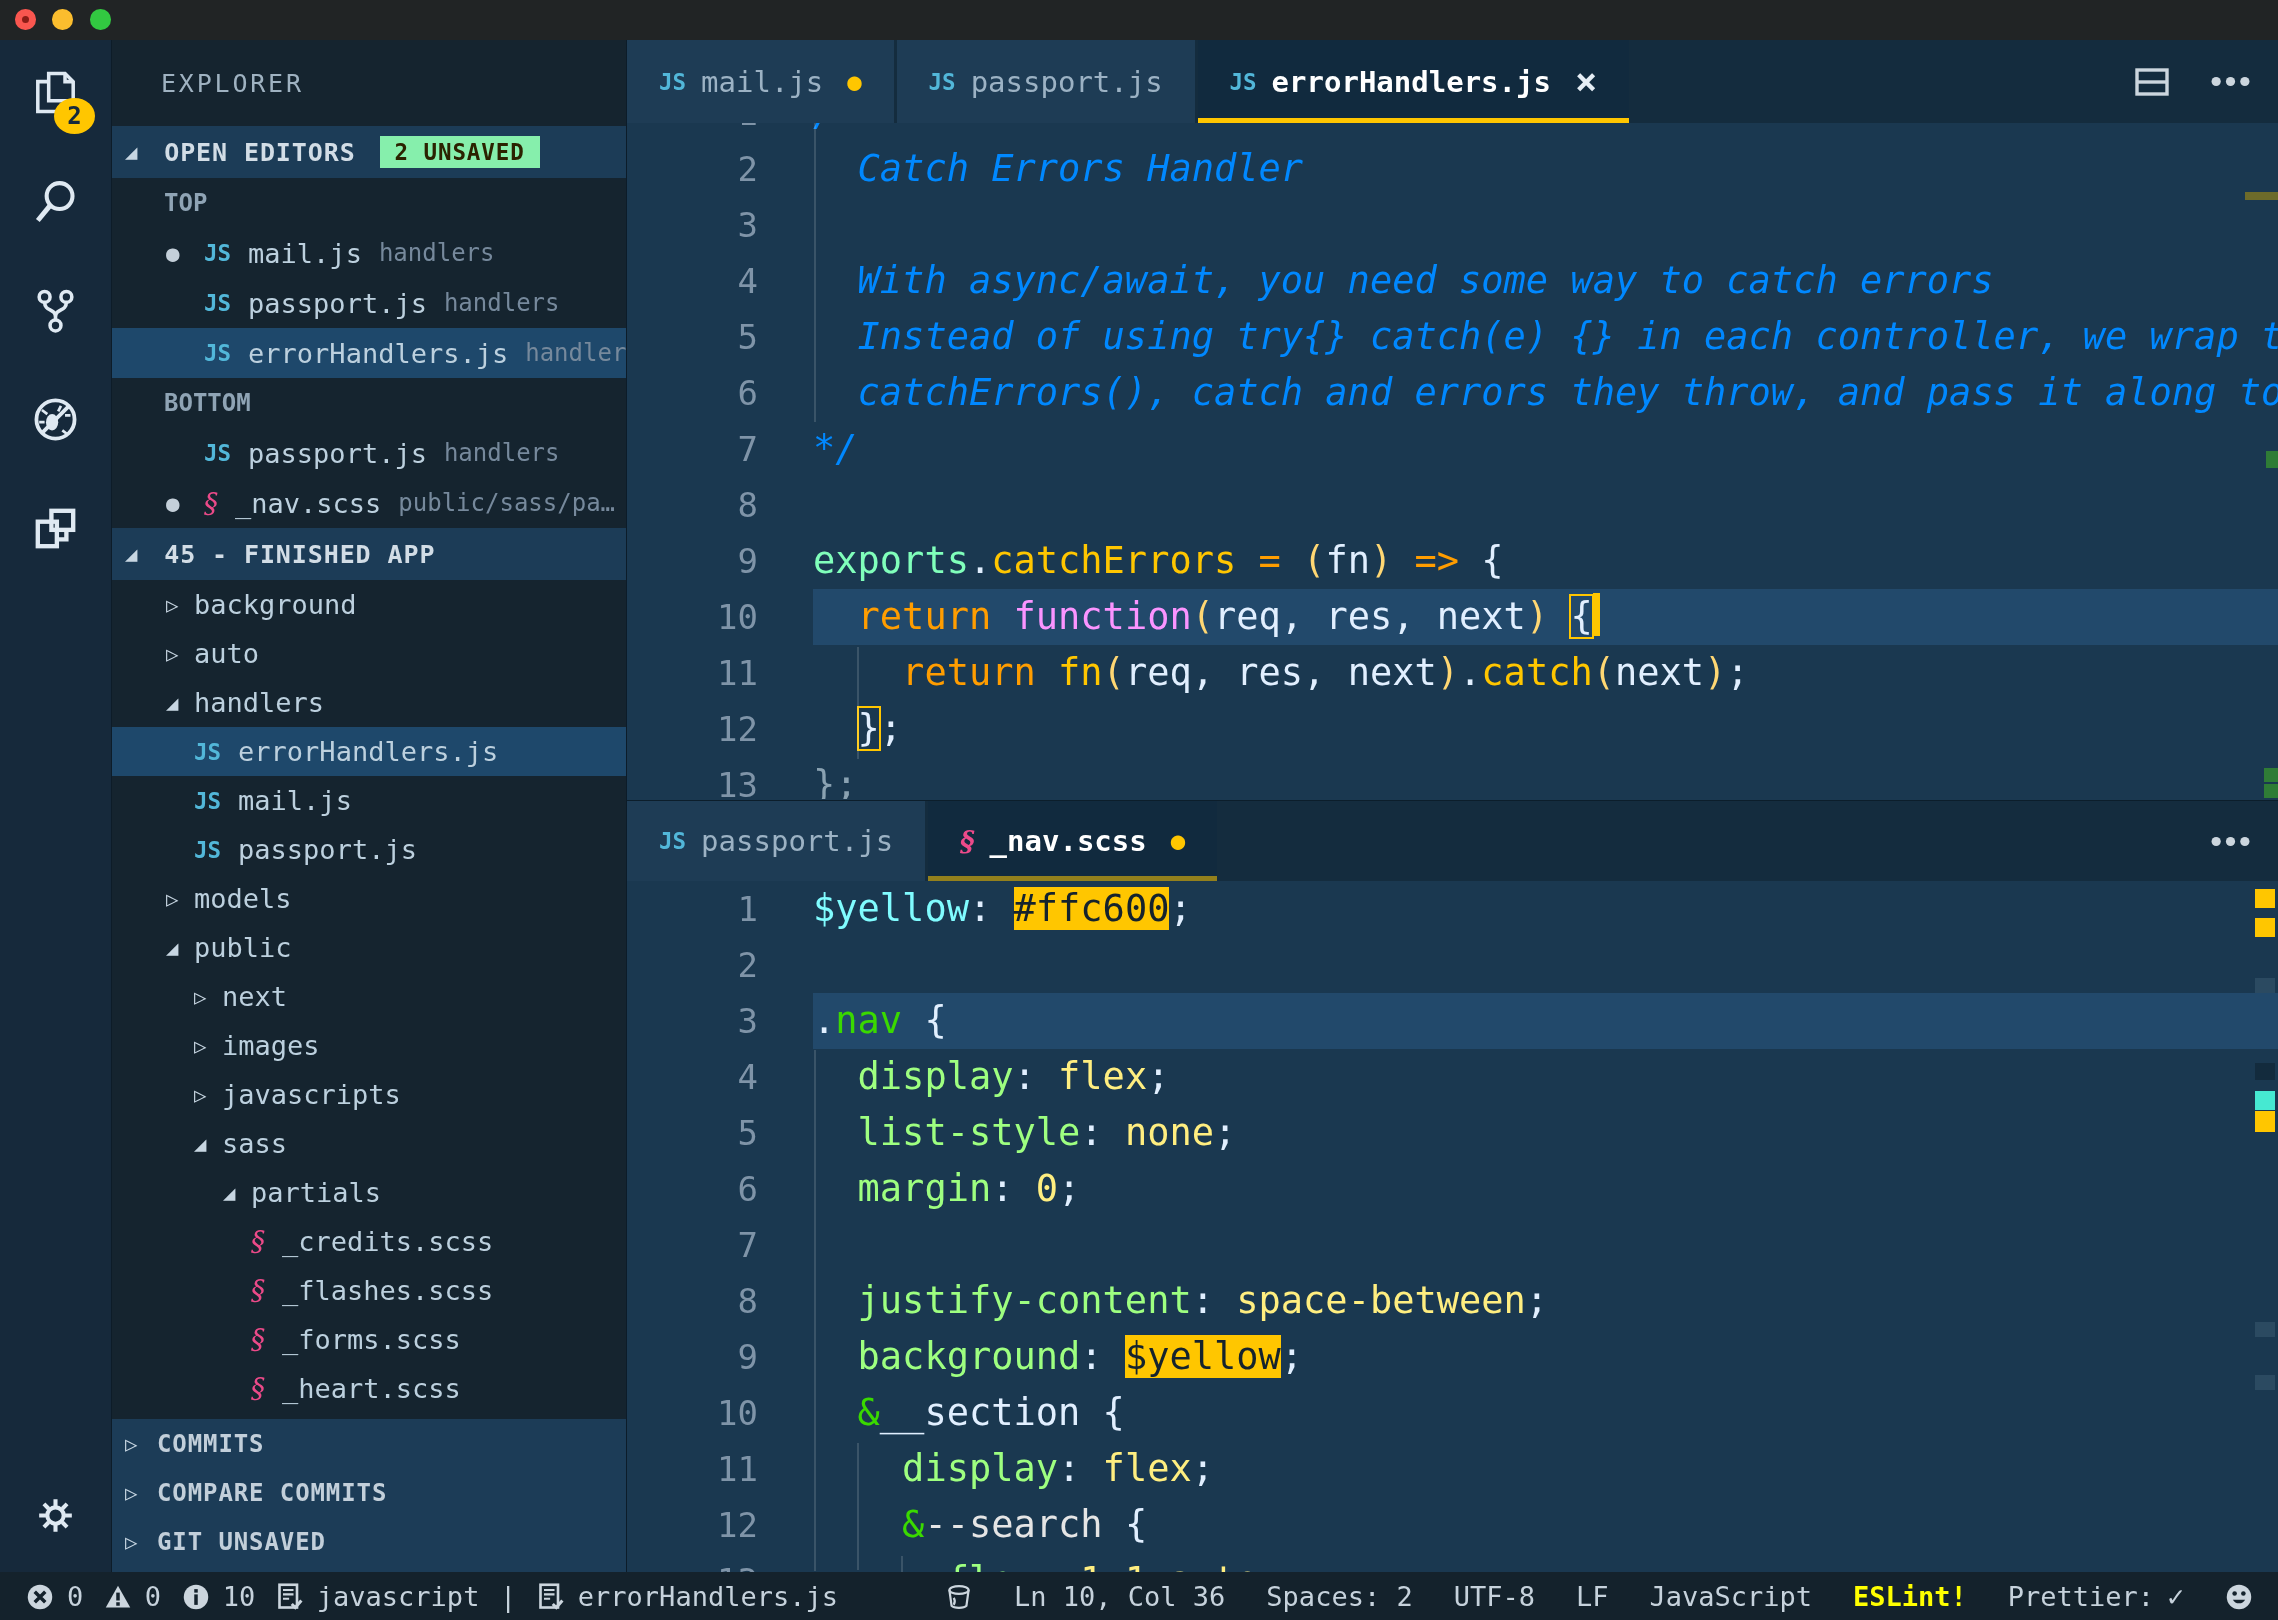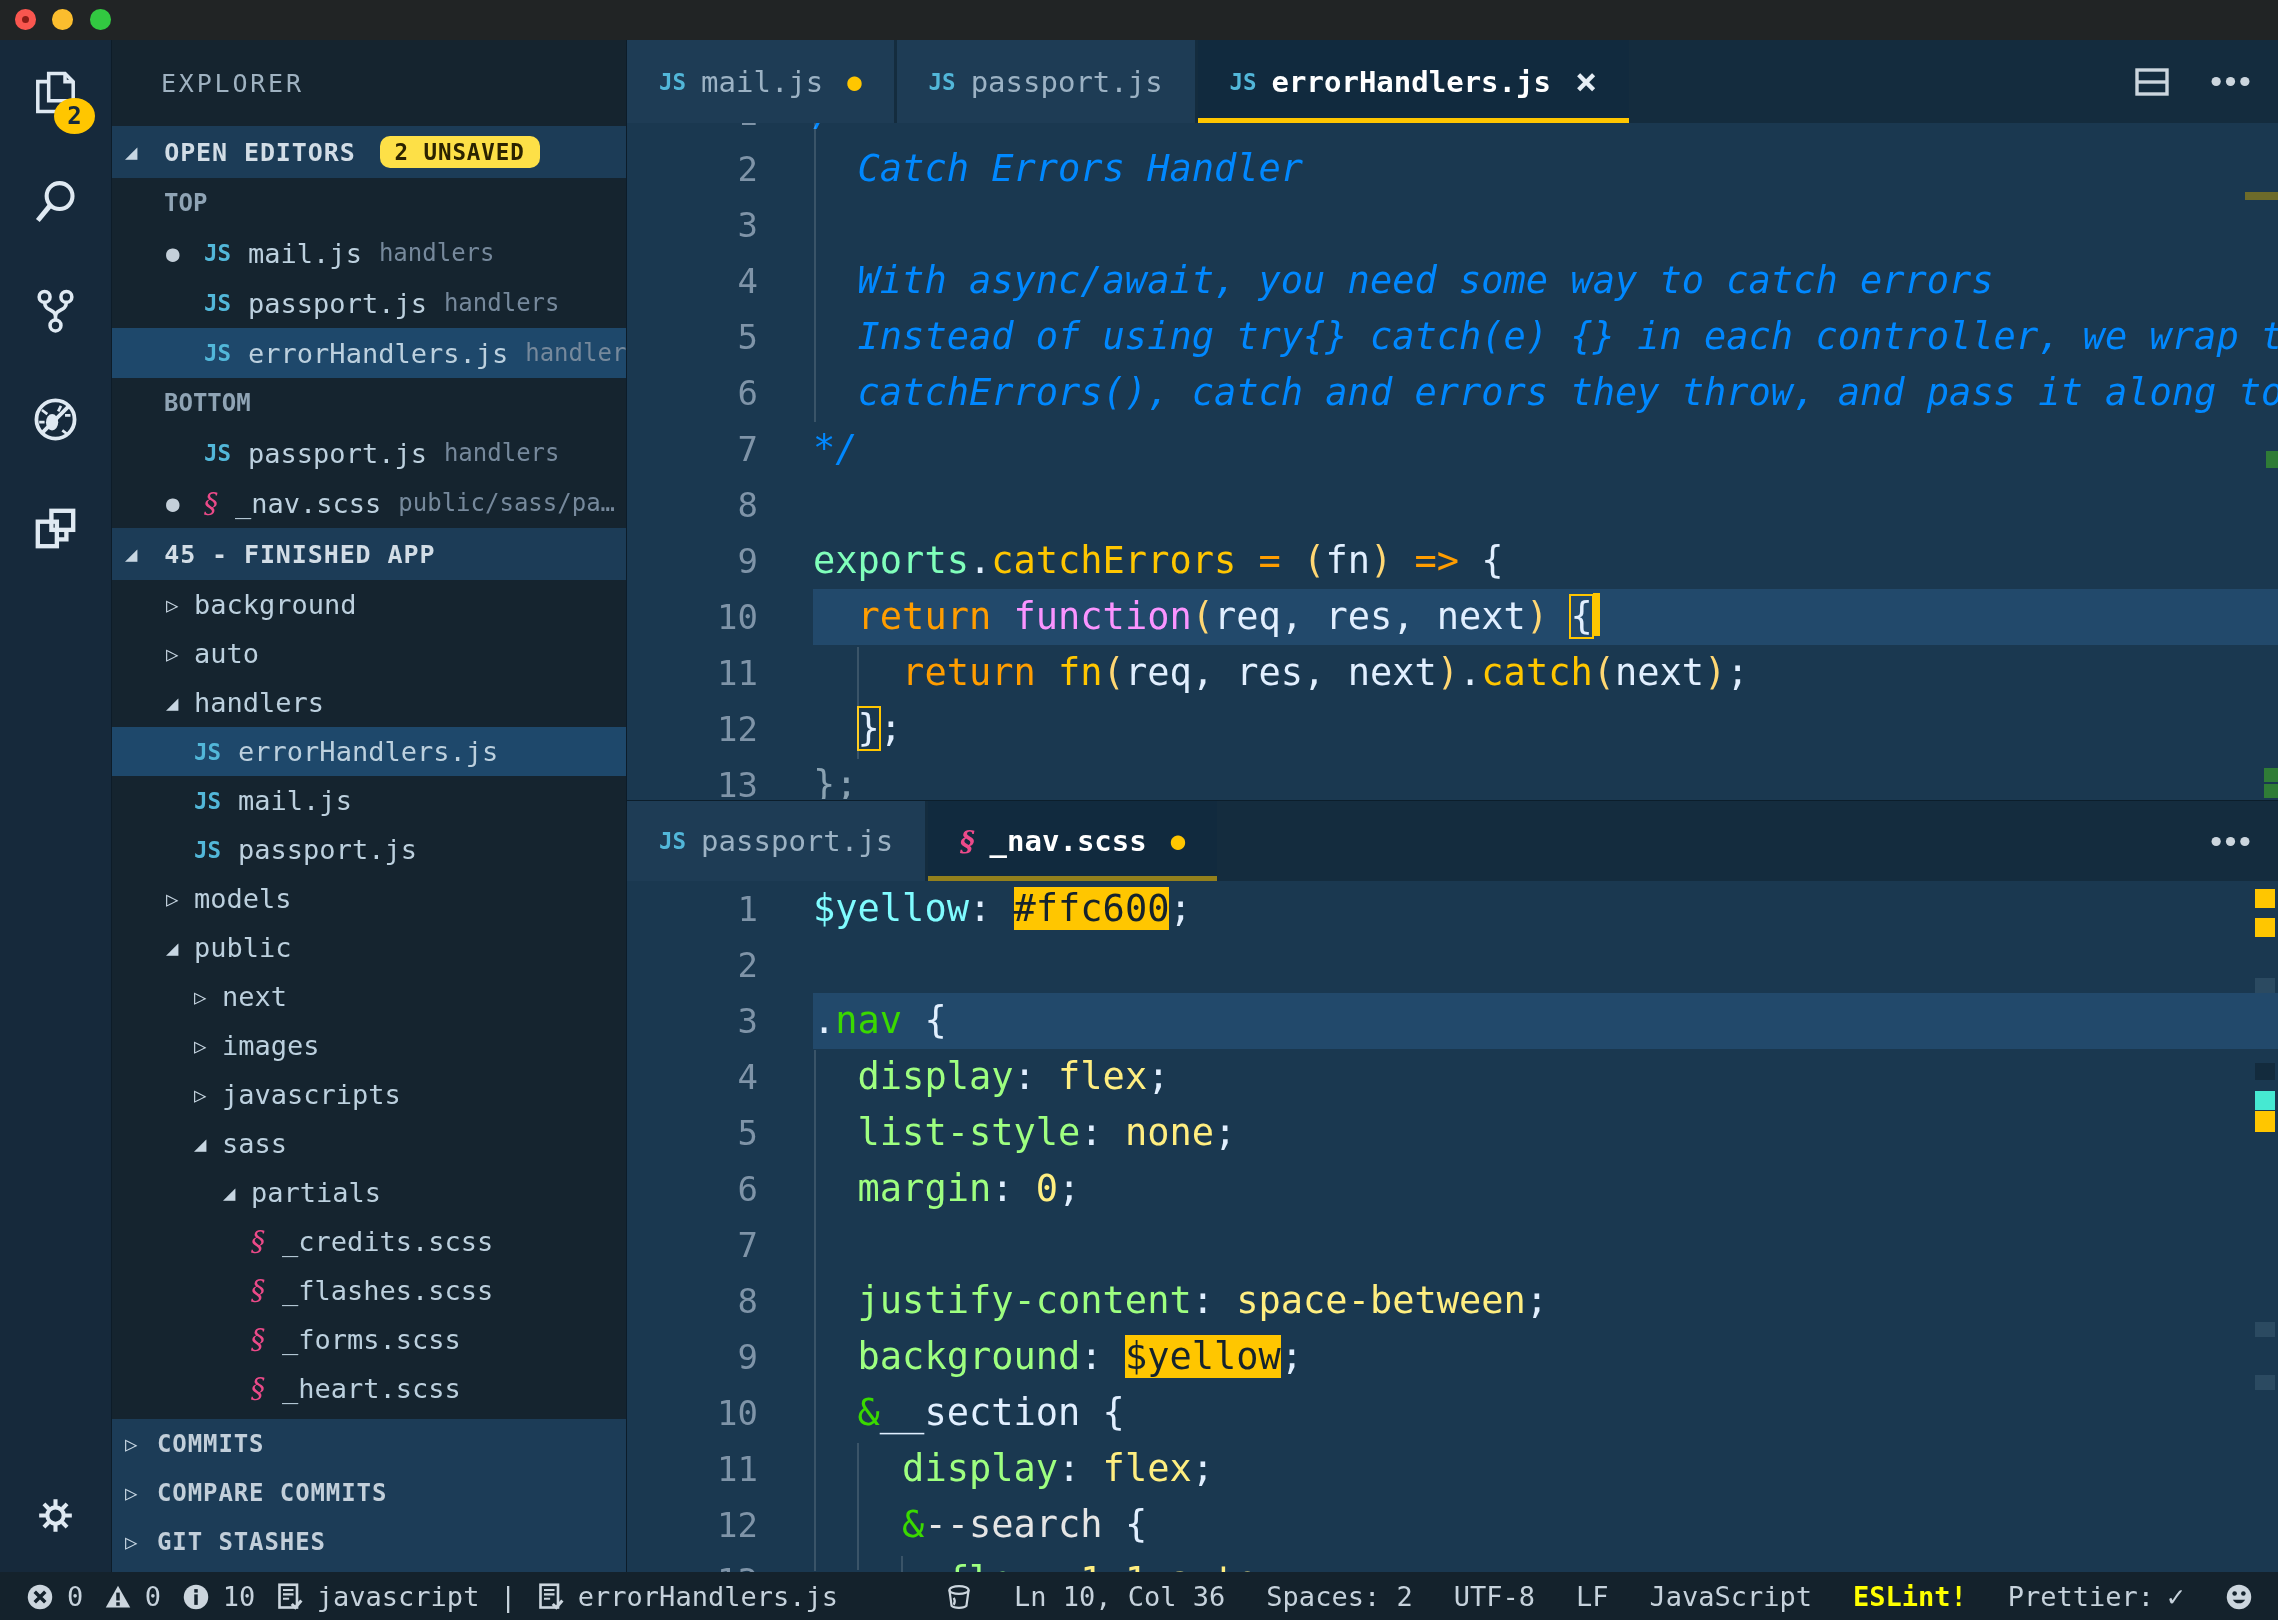--- a/index.html
+++ b/index.html
@@ -20,21 +20,21 @@
   .ab-icon svg{width:49px;height:49px;}
   .ab-badge{position:absolute;left:54px;top:58px;min-width:41px;height:36px;background:#ffc600;border-radius:50%;
             color:#16293b;font-size:24px;font-weight:bold;display:flex;align-items:center;justify-content:center;}
   .ab-spacer{flex:1;}
   
   .sidebar{width:514px;flex:none;background:#15242f;border-right:1.9px solid #0c1c29;display:flex;flex-direction:column;overflow:hidden;}
   .sb-title{height:86px;flex:none;display:flex;align-items:center;padding-left:49px;color:#9fb2c1;font-size:25px;letter-spacing:2.8px;}
   .sb-header{height:52px;flex:none;background:#1c3c57;display:flex;align-items:center;padding-left:13px;
              color:#d2dde6;font-size:25px;font-weight:bold;letter-spacing:0.9px;}
   .sb-header .twisty{margin-right:11.2px;}
-  .badge{margin-left:24px;background:#fde047;color:#2b2300;font-size:22.5px;font-weight:bold;padding:3px 15px;border-radius:10px;letter-spacing:0.9px;}
+  .badge{margin-left:24px;background:#86efac;color:#2b2300;font-size:22.5px;font-weight:bold;padding:3px 15px;border-radius:0;letter-spacing:0.9px;}
   .oe-group-label{height:50px;display:flex;align-items:center;padding-left:52px;font-weight:bold;color:#8fa4b5;font-size:24px;}
   .oe-item{height:50px;display:flex;align-items:center;position:relative;padding-left:92px;font-size:27px;color:#bcd0de;white-space:nowrap;overflow:hidden;}
   .oe-item .dirty{position:absolute;left:54px;color:#c3cfd9;font-size:22.5px;}
   .oe-item .detail{margin-left:17px;color:#76899c;font-size:24px;}
   .sel{background:#1e486b;}
   .tree{height:839px;flex:none;overflow:hidden;}
   .trow{height:49px;display:flex;align-items:center;font-size:27px;color:#bcd0de;white-space:nowrap;}
   .twisty{color:#c7d6e2;font-size:20.6px;width:28px;flex:none;}
   .fic{flex:none;}
   .fic-js{color:#52b7d9;font-weight:bold;font-size:22.5px;margin-right:17px;}
@@ -289,21 +289,21 @@
           <div class="sb-section">
             <span class="twisty">▷</span>
             <span>COMMITS</span>
           </div>
           <div class="sb-section">
             <span class="twisty">▷</span>
             <span>COMPARE COMMITS</span>
           </div>
           <div class="sb-section">
             <span class="twisty">▷</span>
-            <span>GIT STASHES</span>
+            <span>GIT UNSAVED</span>
           </div>
         </div>
     </div>
 
     <div class="editors">
 
       <div class="egroup eg-top">
         <div class="tabbar">
           <div class="tabs" id="tabs-top">
               <div class="tab">

